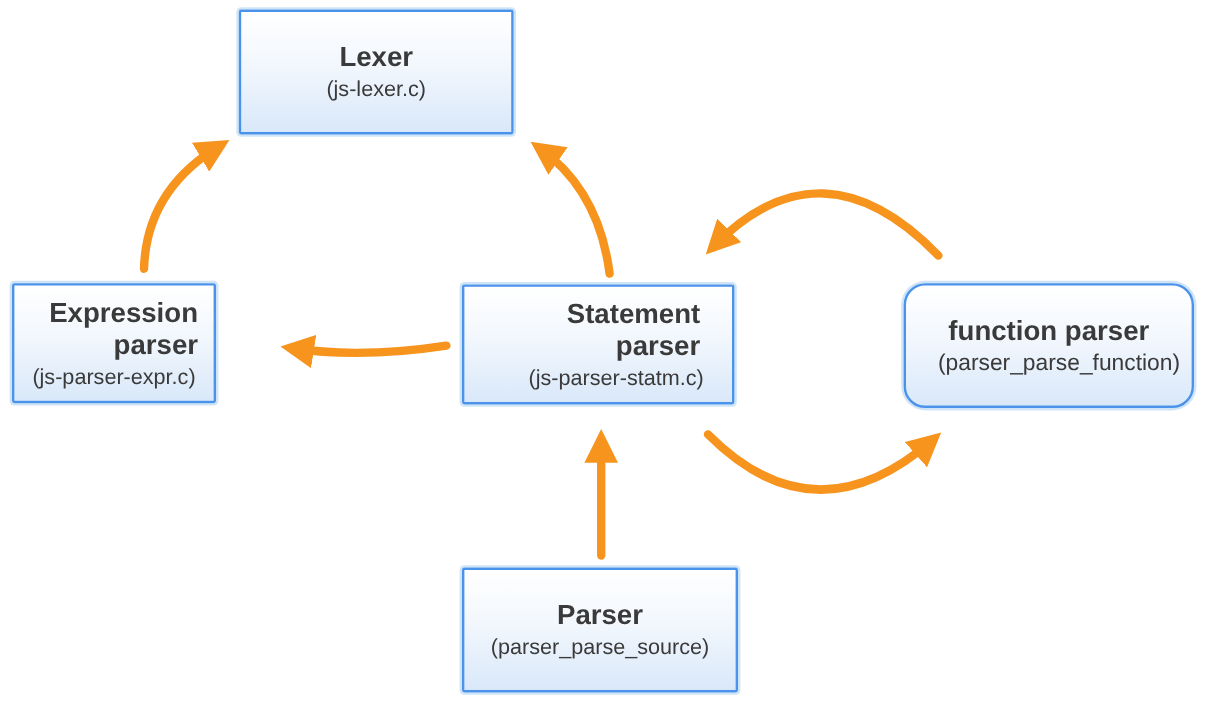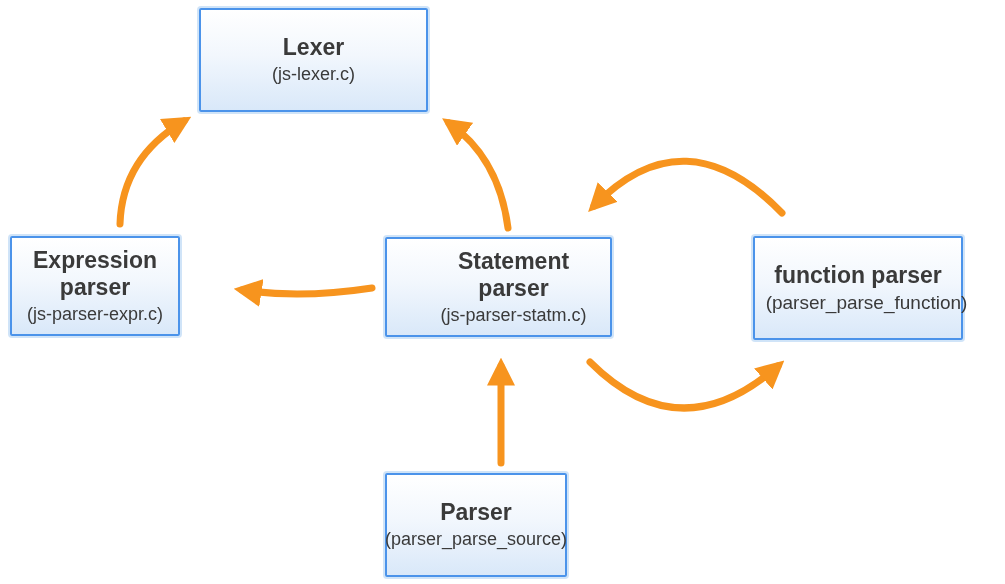--- a/index.html
+++ b/index.html
@@ -31,21 +31,21 @@
     position:absolute;
     box-sizing:border-box;
     border:2px solid var(--box-border);
     box-shadow:0 0 0 2px var(--box-halo);
     border-radius:2px;
     background:linear-gradient(180deg,var(--box-fill-top) 0%,var(--box-fill-mid) 45%,var(--box-fill-bottom) 100%);
     display:flex;
     flex-direction:column;
     align-items:center;
     justify-content:center;
-    text-align:center;
+    text-align:right;
     color:var(--text);
   }
   .node-title{
     font-size:23px;
     font-weight:700;
     line-height:1.18;
   }
   .node-title.wrap{max-width:140px;}
   .node-subtitle{
     font-size:18px;
@@ -82,23 +82,23 @@
   <div class="node" style="left:10px;top:236px;width:170px;height:100px;">
     <div class="node-title wrap">Expression parser</div>
     <div class="node-subtitle">(js-parser-expr.c)</div>
   </div>
 
   <div class="node" style="left:385px;top:237px;width:227px;height:100px;padding-left:30px;">
     <div class="node-title wrap">Statement parser</div>
     <div class="node-subtitle">(js-parser-statm.c)</div>
   </div>
 
-  <div class="node" style="left:753px;top:236px;width:210px;height:104px;">
+  <div class="node" style="left:753px;top:236px;width:242px;height:104px;border-radius:18px;">
     <div class="node-title">function parser</div>
     <div class="node-subtitle" style="font-size:19px;margin-left:17px;">(parser_parse_function)</div>
   </div>
 
-  <div class="node" style="left:385px;top:473px;width:182px;height:104px;">
+  <div class="node" style="left:385px;top:473px;width:230px;height:104px;">
     <div class="node-title">Parser</div>
     <div class="node-subtitle">(parser_parse_source)</div>
   </div>
 
 </div>
 
 </body></html>

